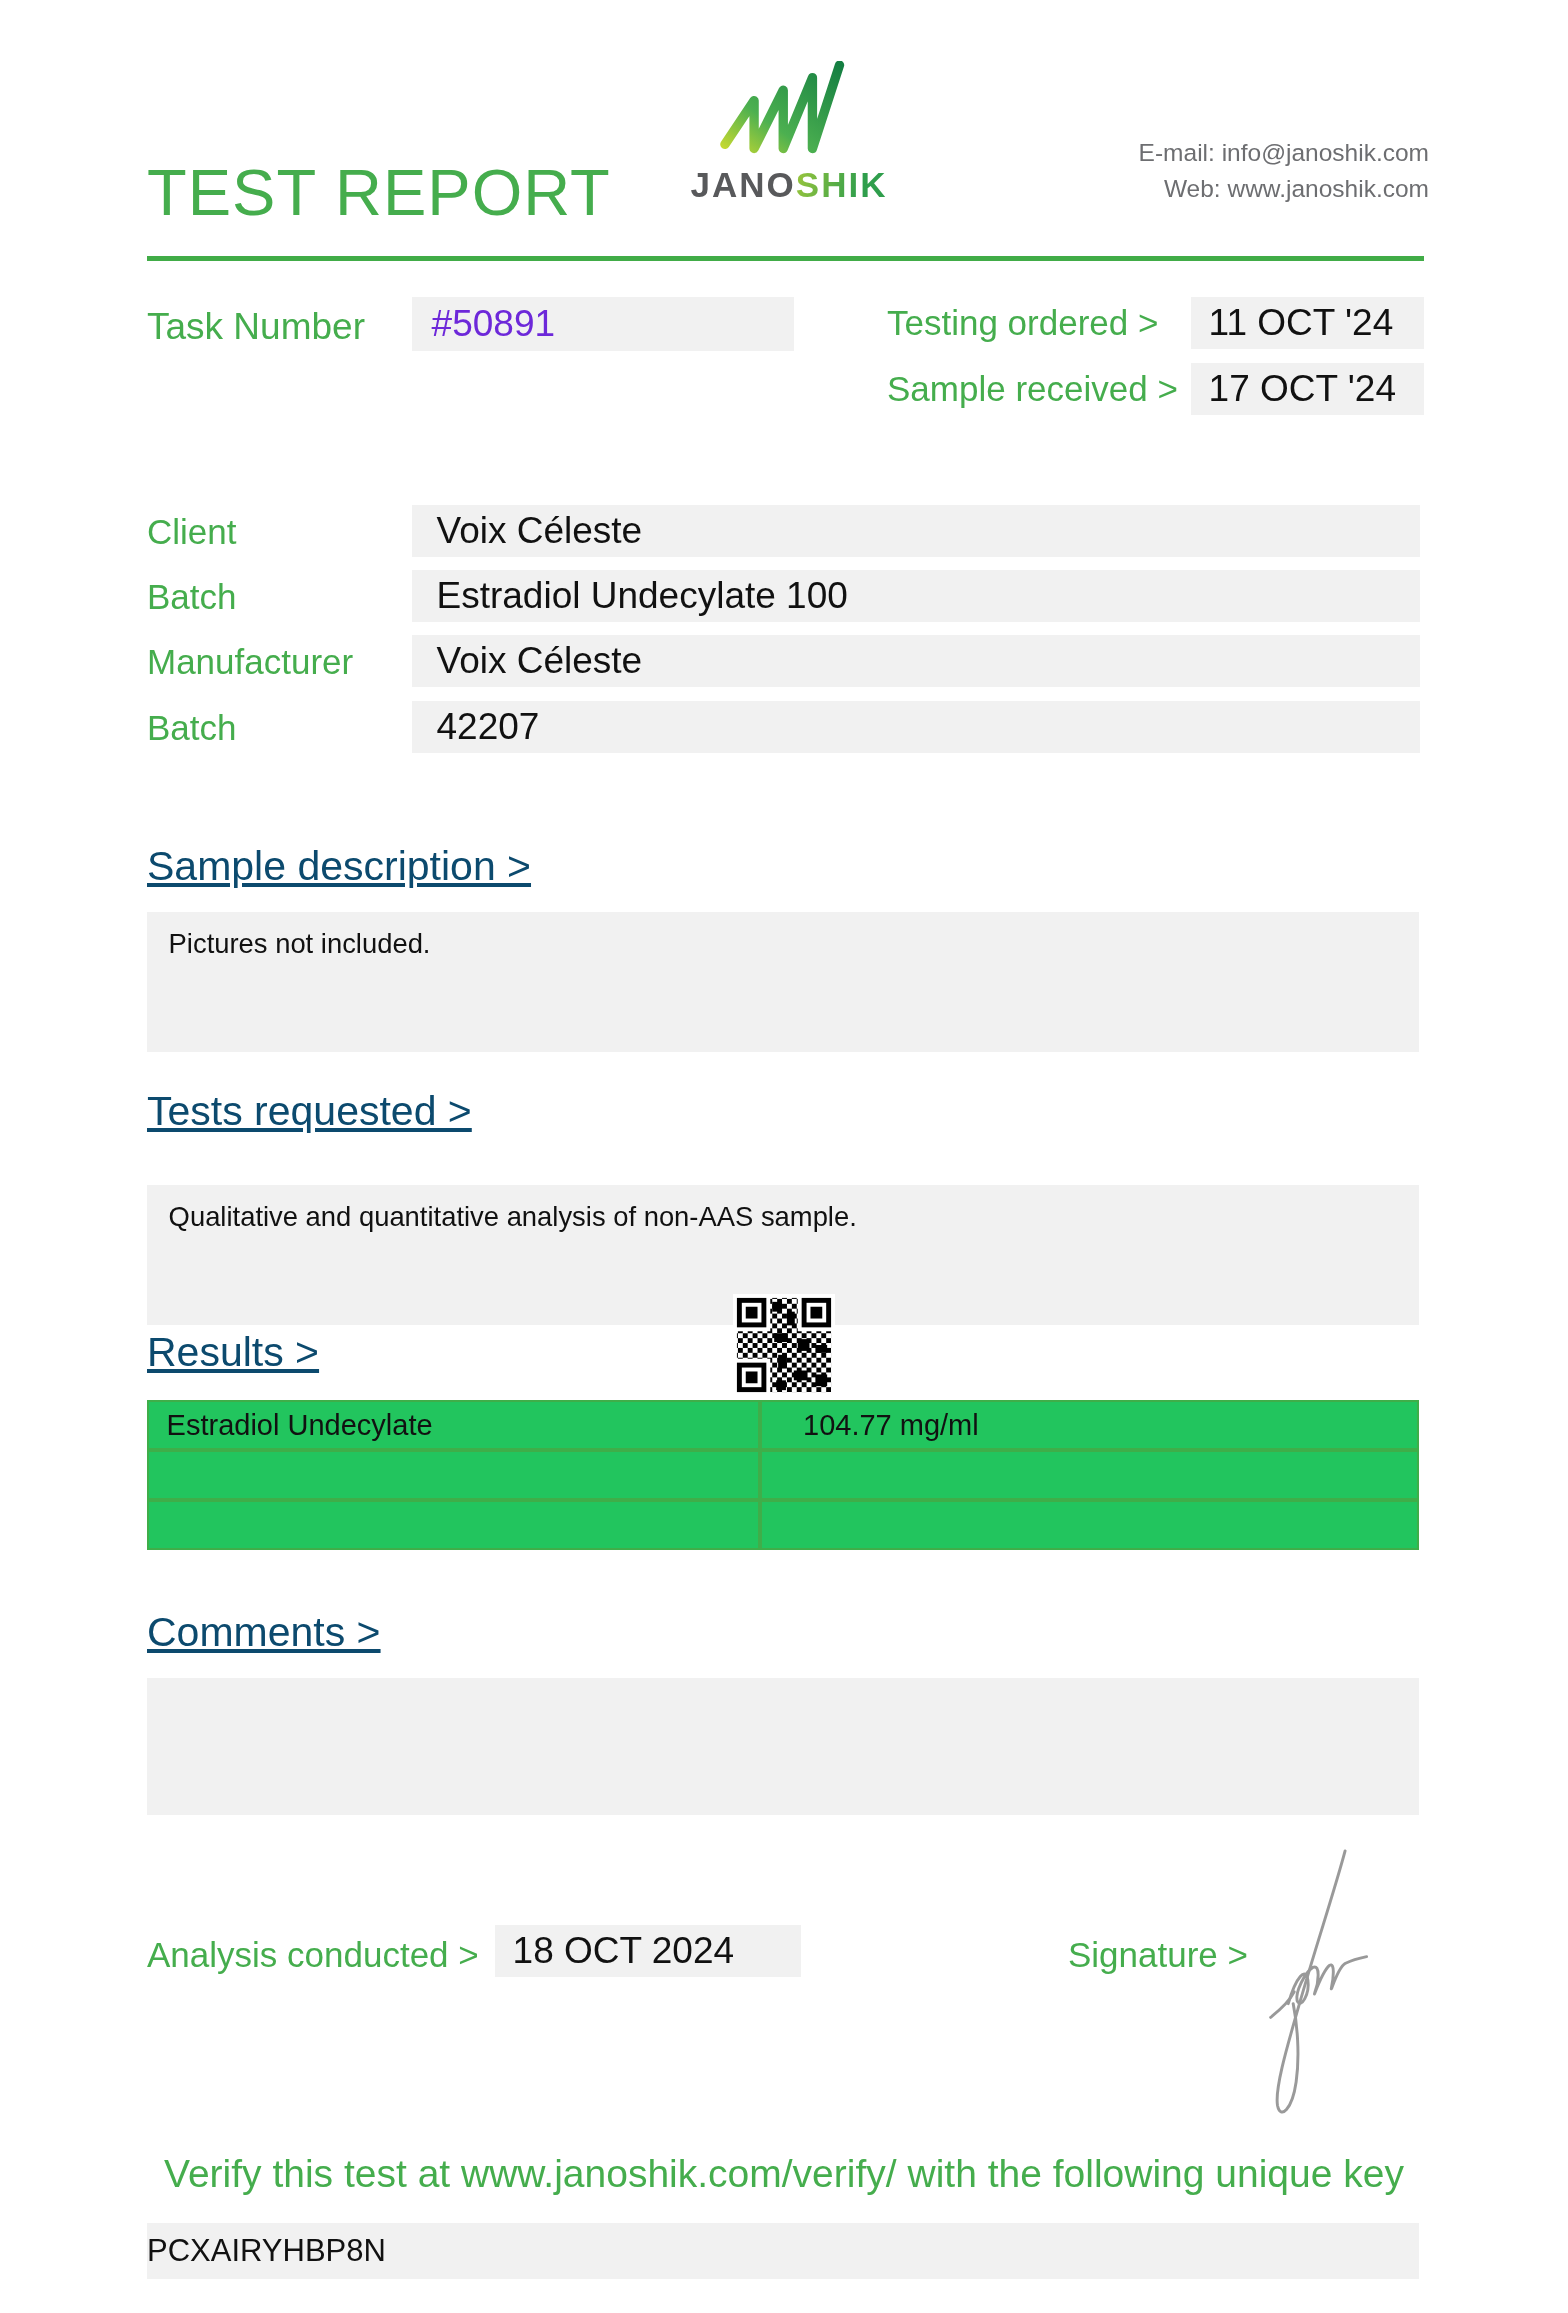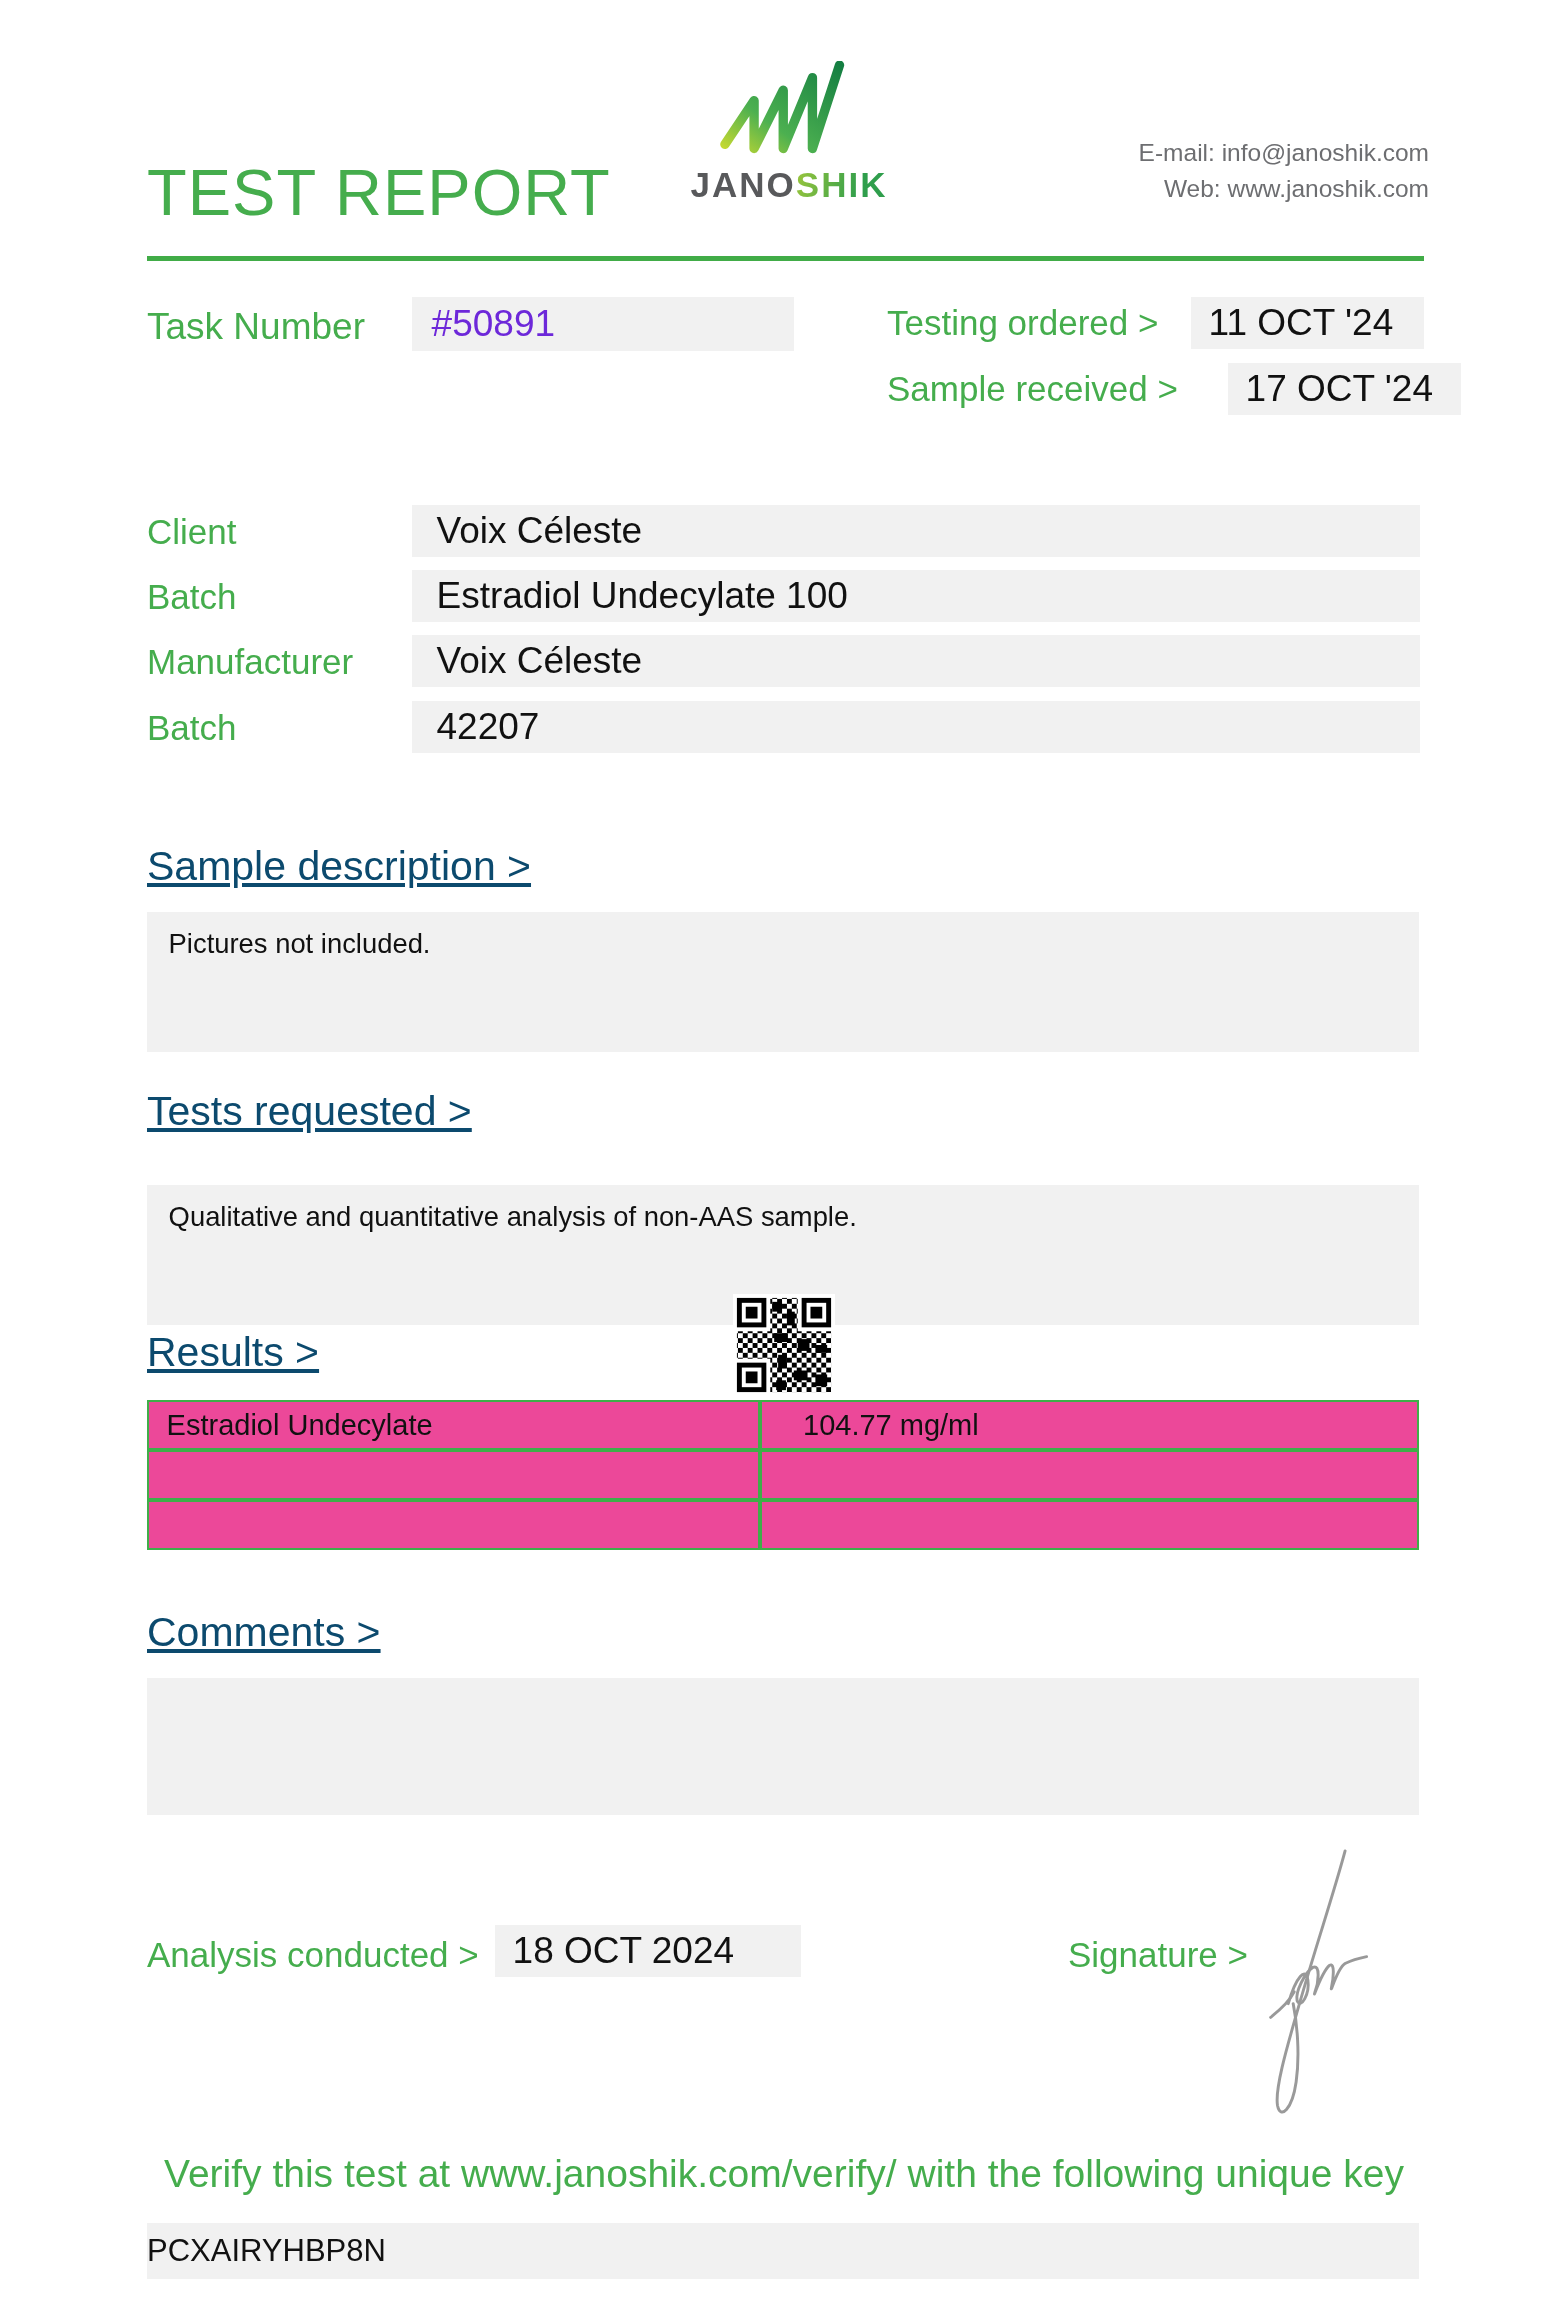--- a/index.html
+++ b/index.html
@@ -19,33 +19,33 @@
   .logo-text .shik{ background:linear-gradient(105deg,#9cc63c 0%,#2f9e4c 70%); -webkit-background-clip:text; background-clip:text; color:#2f9e4c; -webkit-text-fill-color:transparent; }
   .contact{ position:absolute; right:139px; top:135px; text-align:right; font-size:24.5px; color:#6d6e71; line-height:36px; white-space:nowrap; }
   .rule{ position:absolute; left:147px; top:256px; width:1277px; height:4.9px; background:#41ac47; }
 
   
   .task-label{ position:absolute; left:147px; top:306px; font-size:37px; color:#45ad4d; }
   .task-value{ position:absolute; left:412px; top:297px; width:382px; height:54px; line-height:54px; padding-left:19.6px; font-size:37px; color:#6d28d9; }
   .date-row{ position:absolute; left:887px; display:flex; align-items:center; }
   .date-row .dlabel{ width:294px; font-size:35px; color:#45ad4d; white-space:nowrap; }
   .date-row .dvalue{ margin-left:10px; width:233px; height:52px; line-height:52px; padding-left:17.6px; font-size:37px; color:#111; white-space:nowrap; }
-  .date-row1{ top:297px; } .date-row2{ top:363px;gap:37px; }
+  .date-row1{ top:297px; } .date-row2{ top:363px; }
 
   
   .info-label{ position:absolute; left:147px; font-size:35px; color:#45ad4d; white-space:nowrap; }
   .info-value{ position:absolute; left:412px; width:1008px; height:52px; line-height:52px; padding-left:24.5px; font-size:37px; color:#111; white-space:nowrap; }
 
   
   .sec-heading{ position:absolute; left:147px; font-size:41px; color:#0c4a6e; white-space:nowrap;text-decoration:underline; }
   .sec-box{ position:absolute; left:147px; width:1272px; font-size:27.4px; color:#111; padding:15.7px 21.6px; }
 
   
   .results-table{ position:absolute; left:147px; top:1400px; width:1272px; border-collapse:separate; border-spacing:0; table-layout:fixed; }
-  .results-table td{ border:2.9px solid #3fae49; height:50px; font-size:29px; color:#111; vertical-align:middle; background:#ec4899; }
+  .results-table td{ border:2.9px solid #3fae49; height:50px; font-size:29px; color:#111; vertical-align:middle; background:#22c55e; }
   .results-table td.c1{ width:613px; padding-left:17.6px; }
   .results-table td.c2{ padding-left:41px; }
 
   
   .analysis-label{ position:absolute; left:147px; top:1935px; font-size:35px; color:#45ad4d; white-space:nowrap; }
   .analysis-value{ position:absolute; left:495px; top:1925px; width:306px; height:52px; line-height:52px; padding-left:17.6px; font-size:37px; color:#111; }
   .signature-label{ position:absolute; left:1068px; top:1935px; font-size:35px; color:#45ad4d; white-space:nowrap; }
   .signature{ position:absolute; left:1247px; top:1845px; }
   .verify{ position:absolute; left:0; top:2152px; width:1568px; text-align:center; font-size:39px; color:#45ad4d; white-space:nowrap; }
   .keybar{ position:absolute; left:147px; top:2223px; width:1272px; height:56px; line-height:56px; text-align:left; font-size:31px; color:#111; }

